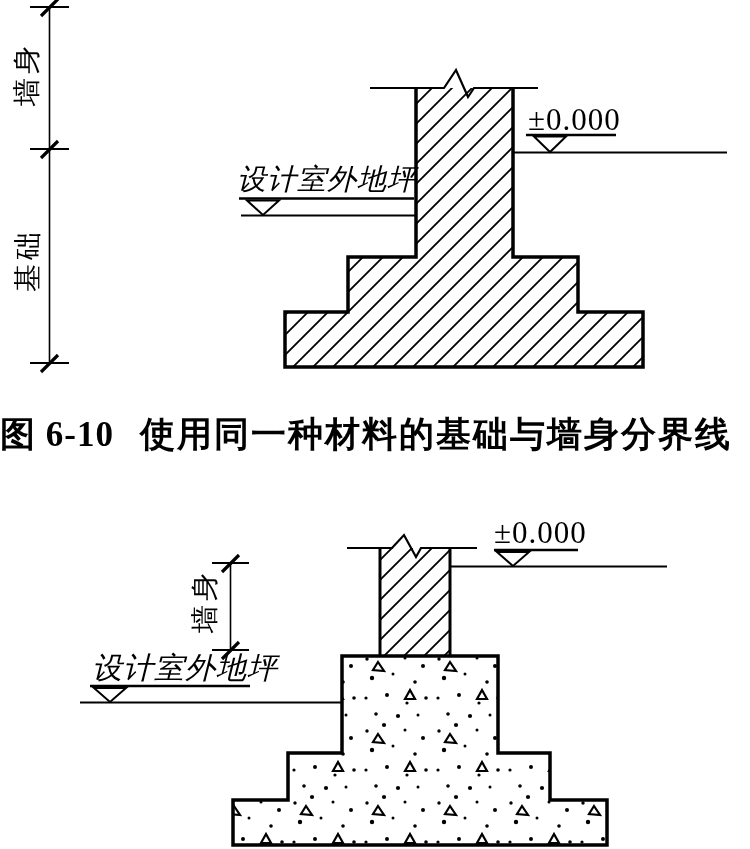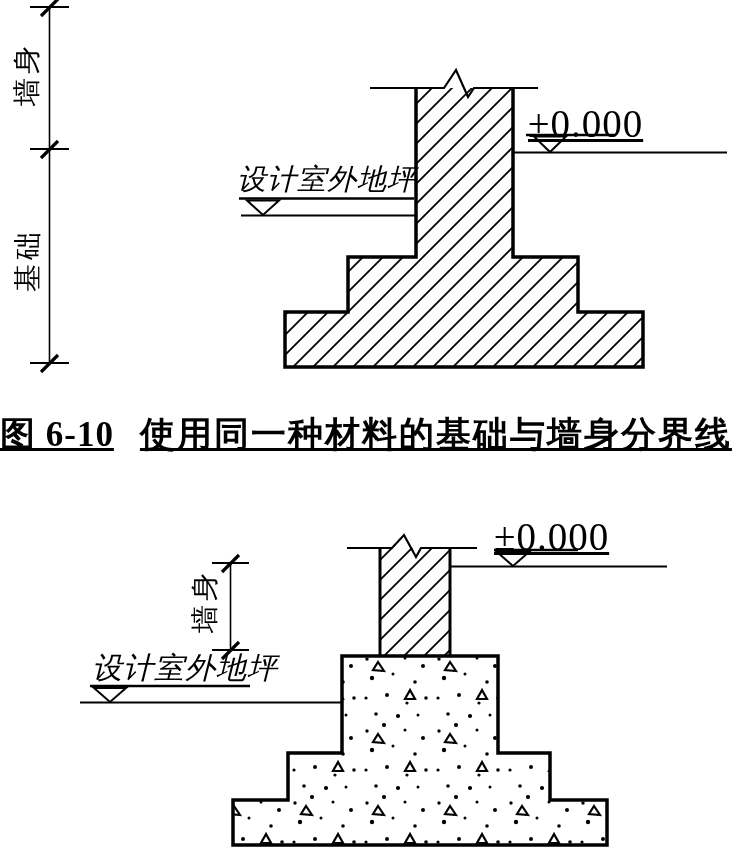--- a/index.html
+++ b/index.html
@@ -12,27 +12,26 @@
     overflow:hidden;
   }
   .stage svg{position:absolute;left:0;top:0;}
   .lbl{position:absolute;white-space:nowrap;line-height:1;}
   .vlabel{
     font-size:28px;
     letter-spacing:4px;
     transform:translate(-50%,-50%) rotate(-90deg);
   }
   .ann{font-size:29px;letter-spacing:1px;font-style:italic;}
-  .level{font-size:39px;letter-spacing:1px;text-decoration:underline;}
+  .level{font-size:31px;letter-spacing:1px;}
   .caption{
     position:absolute;left:0;top:416px;width:685px;
     font-family:"Liberation Sans", sans-serif;
     font-weight:bold;font-size:35px;line-height:1.05;
     white-space:nowrap;
-    text-decoration:underline;
   }
   .caption .pre{font-family:"Liberation Serif", serif;font-weight:bold;margin-right:26px;letter-spacing:1px;}
   .caption .txt{letter-spacing:2px;}
 </style>
 </head>
 <body>
 
 <div class="stage">
 
   <svg width="750" height="849" viewBox="0 0 750 849">

